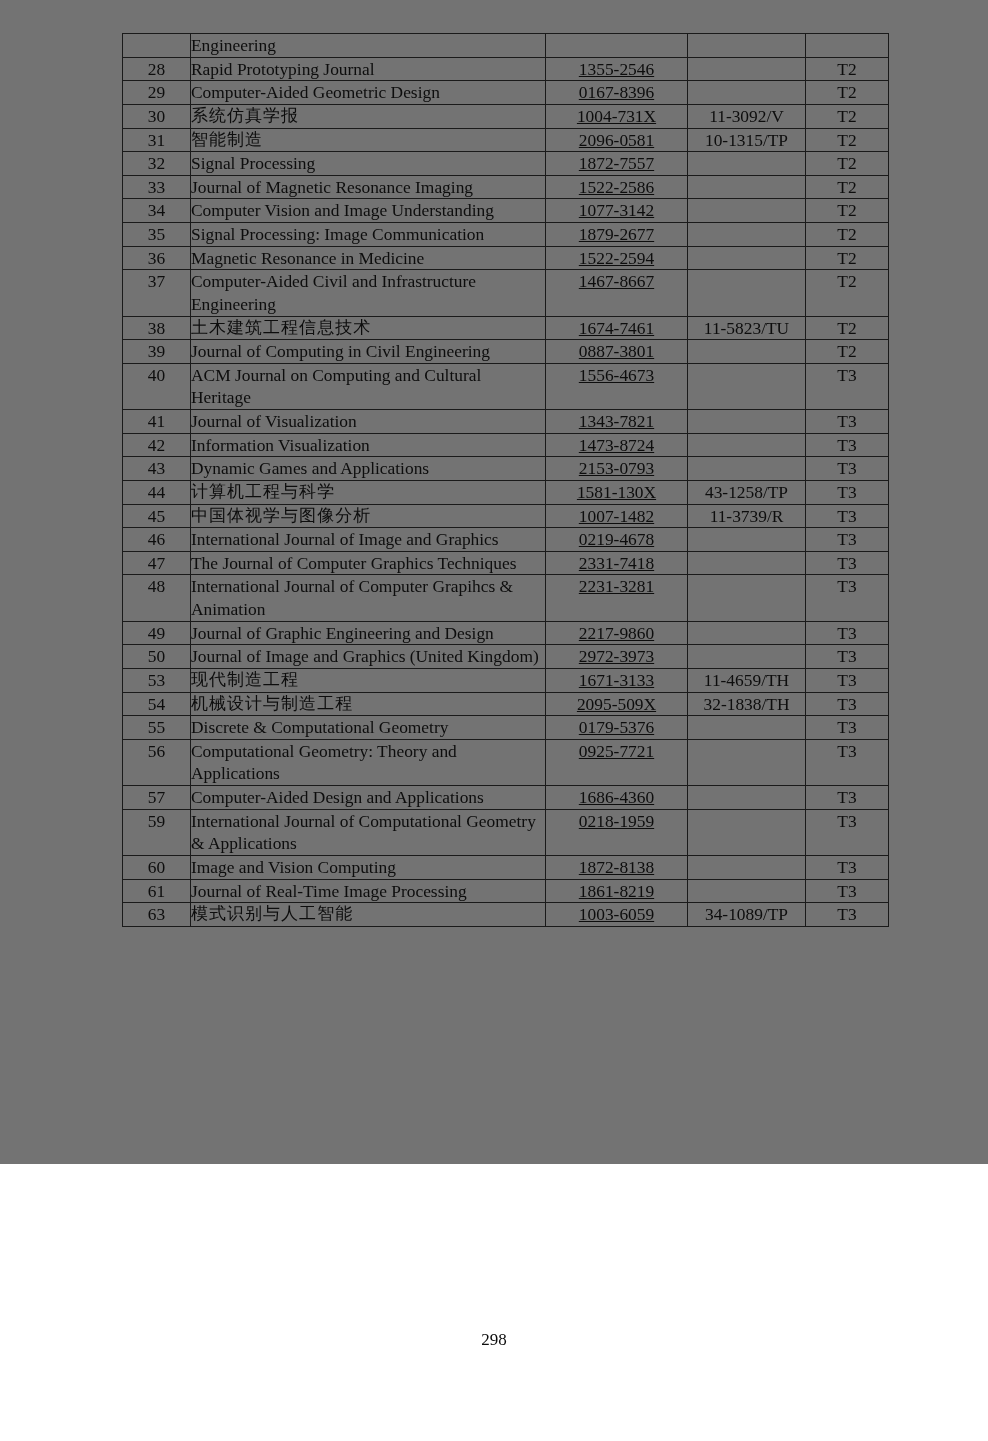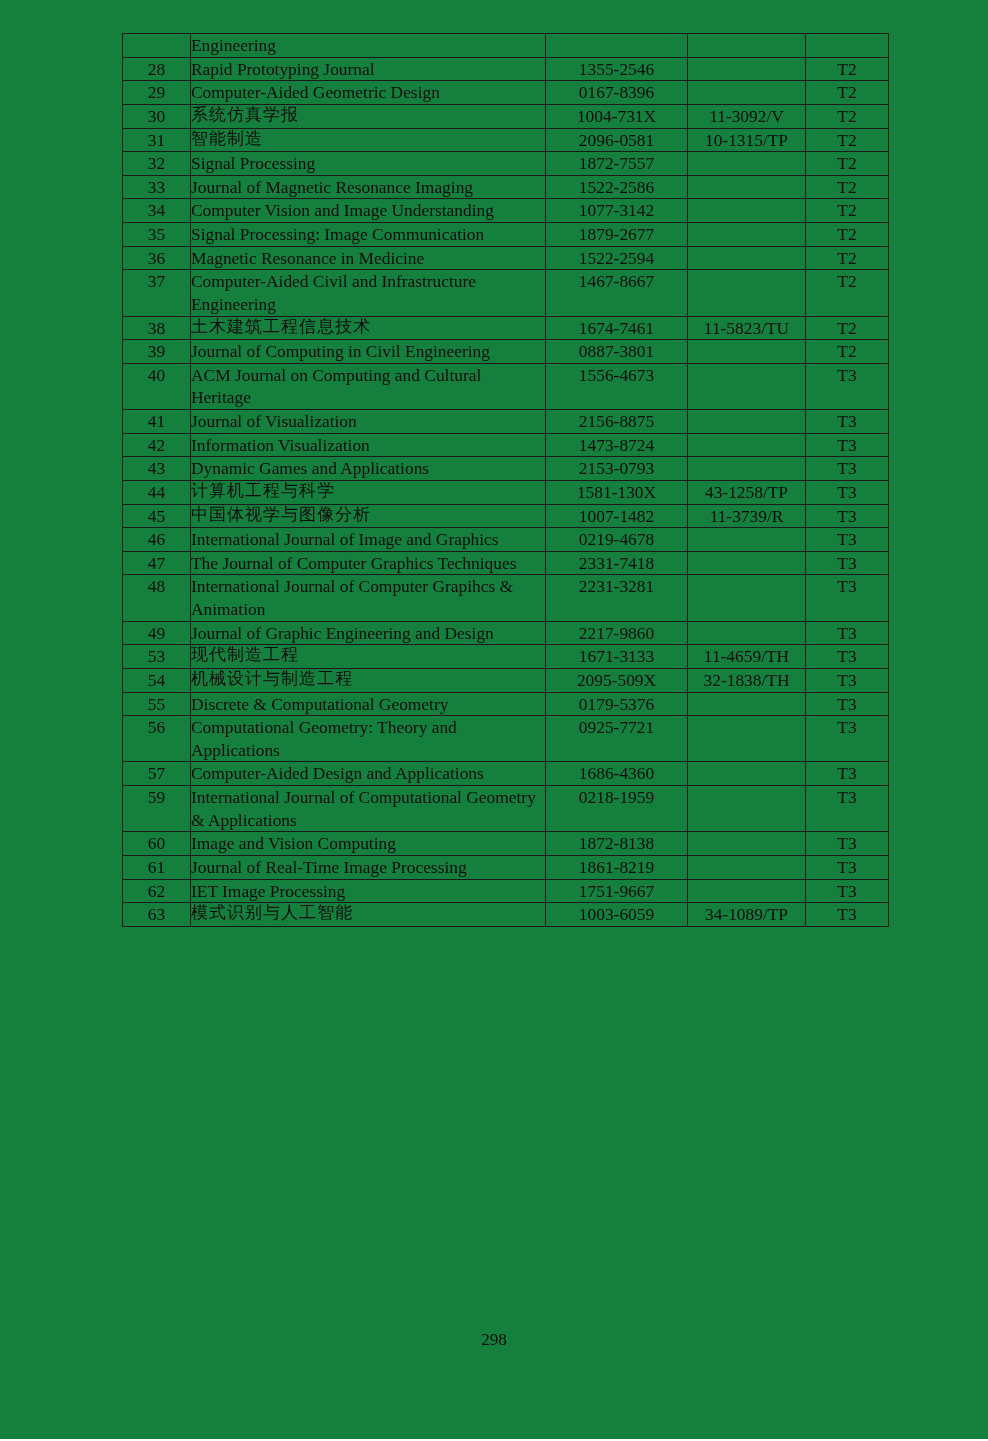--- a/index.html
+++ b/index.html
@@ -15,22 +15,22 @@
     font-family: "Liberation Serif", "DejaVu Serif", serif;
     color: #0d0d0d;
     overflow: hidden;
   }
 
   #page {
     position: absolute;
     left: 0;
     top: 0;
     width: 988px;
-    height: 1439px;
-    background: #15803d;
+    height: 1164px;
+    background: #737373;
   }
 
   
   #journal-table {
     position: absolute;
     left: 122px;
     top: 33px;
     width: 766px;
     border-collapse: collapse;
     table-layout: fixed;
@@ -54,35 +54,36 @@
     padding: 4px 0 5px 0;
   }
   .cell-name {
     padding: 4px 2px 5px 10px;
     text-align: left;
   }
   .cell-issn {
     padding: 4px 0 5px 0;
     text-align: center;
     vertical-align: middle;
+    text-decoration: underline;
   }
   .cell-cn {
     padding: 4px 0 5px 0;
     text-align: center;
     vertical-align: middle;
   }
   .cell-tier {
     padding: 4px 0 5px 0;
     text-align: center;
     vertical-align: middle;
   }
 
   
   .cjk {
-    font-family: Liberation Mono, monospace;
+    font-family: Liberation Serif, serif;
     letter-spacing: 0.06em;
     font-size: 17px;
     margin-top: 12px;
   }
 
   
   tr.tight .cell-name { line-height: 1.18; }
 
   #page-number {
     position: absolute;
@@ -203,21 +204,21 @@
         <tr>
           <td class="cell-no">40</td>
           <td class="cell-name">ACM Journal on Computing and Cultural Heritage</td>
           <td class="cell-issn">1556-4673</td>
           <td class="cell-cn"></td>
           <td class="cell-tier">T3</td>
         </tr>
         <tr>
           <td class="cell-no">41</td>
           <td class="cell-name">Journal of Visualization</td>
-          <td class="cell-issn">2156-8875</td>
+          <td class="cell-issn">1343-7821</td>
           <td class="cell-cn"></td>
           <td class="cell-tier">T3</td>
         </tr>
         <tr>
           <td class="cell-no">42</td>
           <td class="cell-name">Information Visualization</td>
           <td class="cell-issn">1473-8724</td>
           <td class="cell-cn"></td>
           <td class="cell-tier">T3</td>
         </tr>
@@ -264,20 +265,27 @@
           <td class="cell-tier">T3</td>
         </tr>
         <tr>
           <td class="cell-no">49</td>
           <td class="cell-name">Journal of Graphic Engineering and Design</td>
           <td class="cell-issn">2217-9860</td>
           <td class="cell-cn"></td>
           <td class="cell-tier">T3</td>
         </tr>
         <tr>
+          <td class="cell-no">50</td>
+          <td class="cell-name">Journal of Image and Graphics (United Kingdom)</td>
+          <td class="cell-issn">2972-3973</td>
+          <td class="cell-cn"></td>
+          <td class="cell-tier">T3</td>
+        </tr>
+        <tr>
           <td class="cell-no">53</td>
           <td class="cell-name cjk">现代制造工程</td>
           <td class="cell-issn">1671-3133</td>
           <td class="cell-cn">11-4659/TH</td>
           <td class="cell-tier">T3</td>
         </tr>
         <tr>
           <td class="cell-no">54</td>
           <td class="cell-name cjk">机械设计与制造工程</td>
           <td class="cell-issn">2095-509X</td>
@@ -320,27 +328,20 @@
           <td class="cell-tier">T3</td>
         </tr>
         <tr>
           <td class="cell-no">61</td>
           <td class="cell-name">Journal of Real-Time Image Processing</td>
           <td class="cell-issn">1861-8219</td>
           <td class="cell-cn"></td>
           <td class="cell-tier">T3</td>
         </tr>
         <tr>
-          <td class="cell-no">62</td>
-          <td class="cell-name">IET Image Processing</td>
-          <td class="cell-issn">1751-9667</td>
-          <td class="cell-cn"></td>
-          <td class="cell-tier">T3</td>
-        </tr>
-        <tr>
           <td class="cell-no">63</td>
           <td class="cell-name cjk">模式识别与人工智能</td>
           <td class="cell-issn">1003-6059</td>
           <td class="cell-cn">34-1089/TP</td>
           <td class="cell-tier">T3</td>
         </tr>
       </tbody>
   </table>
 
   <div id="page-number">298</div>

